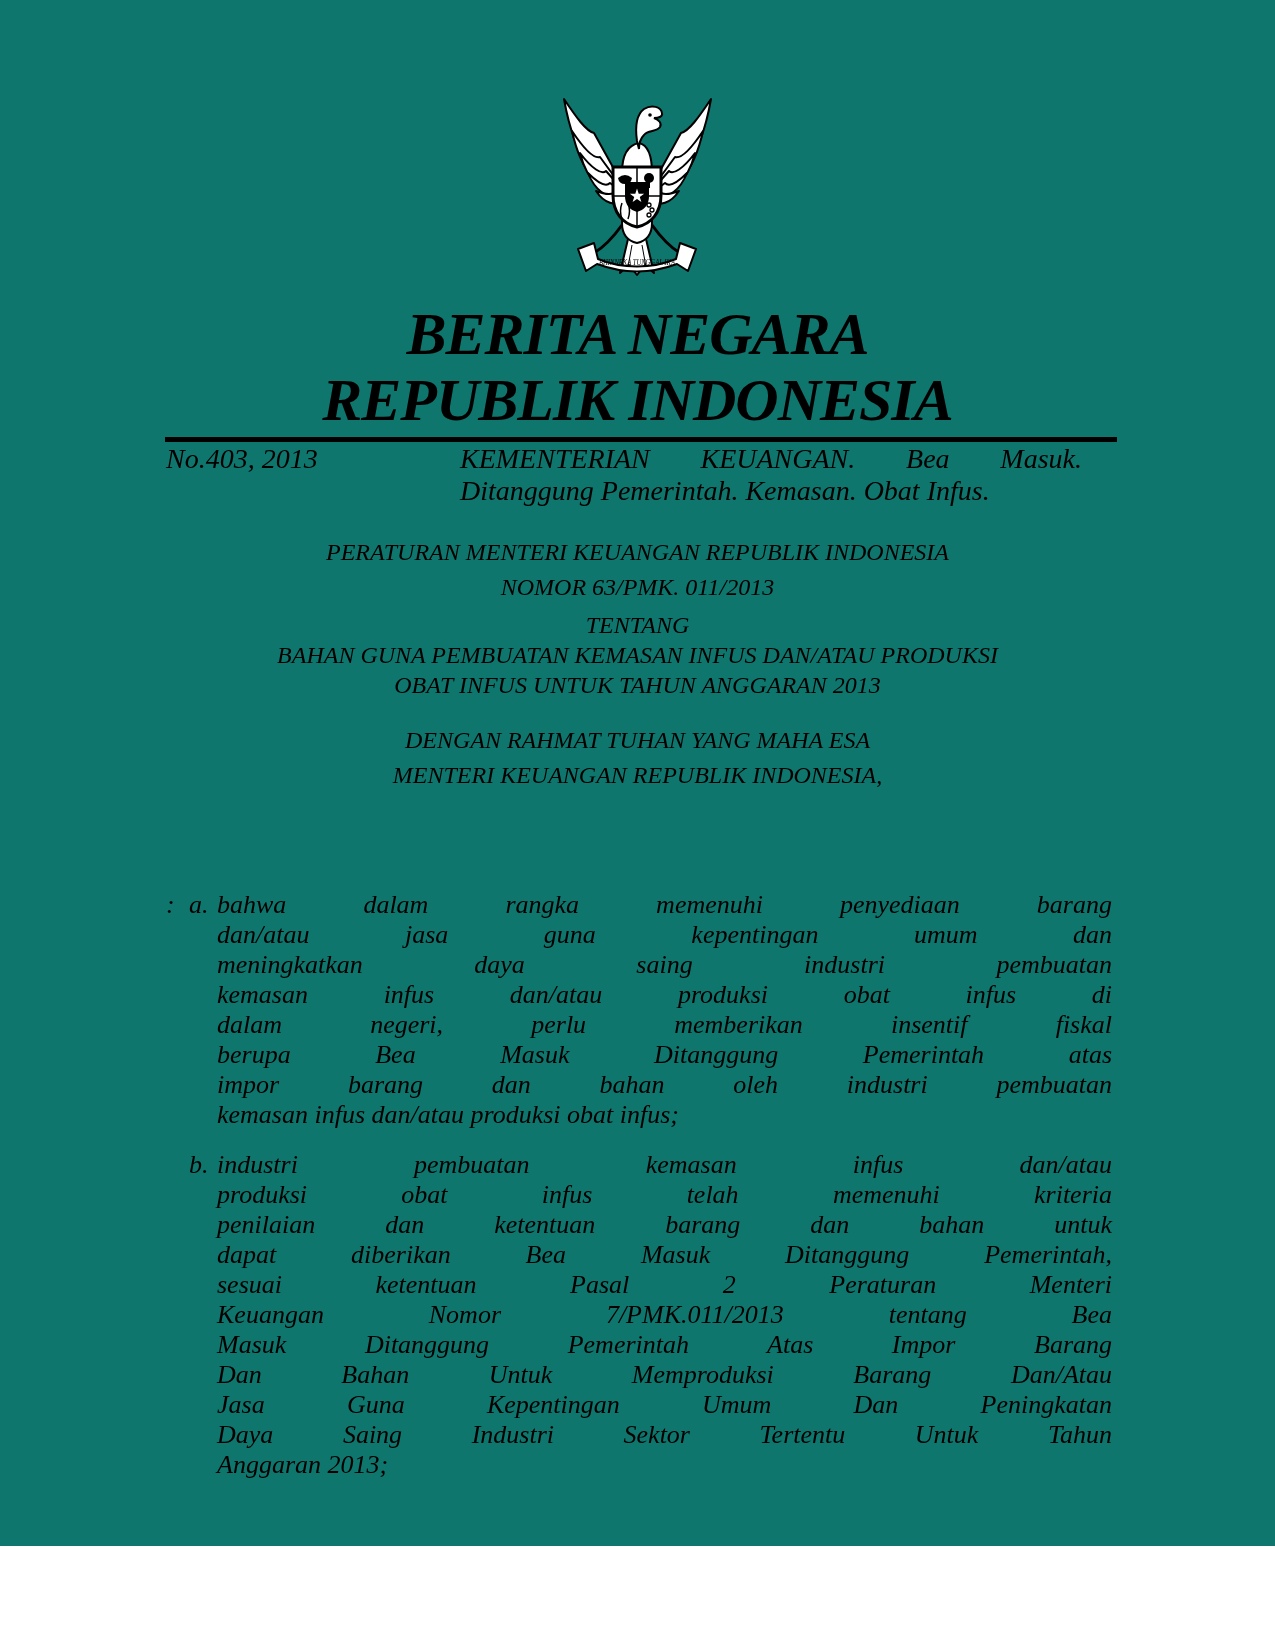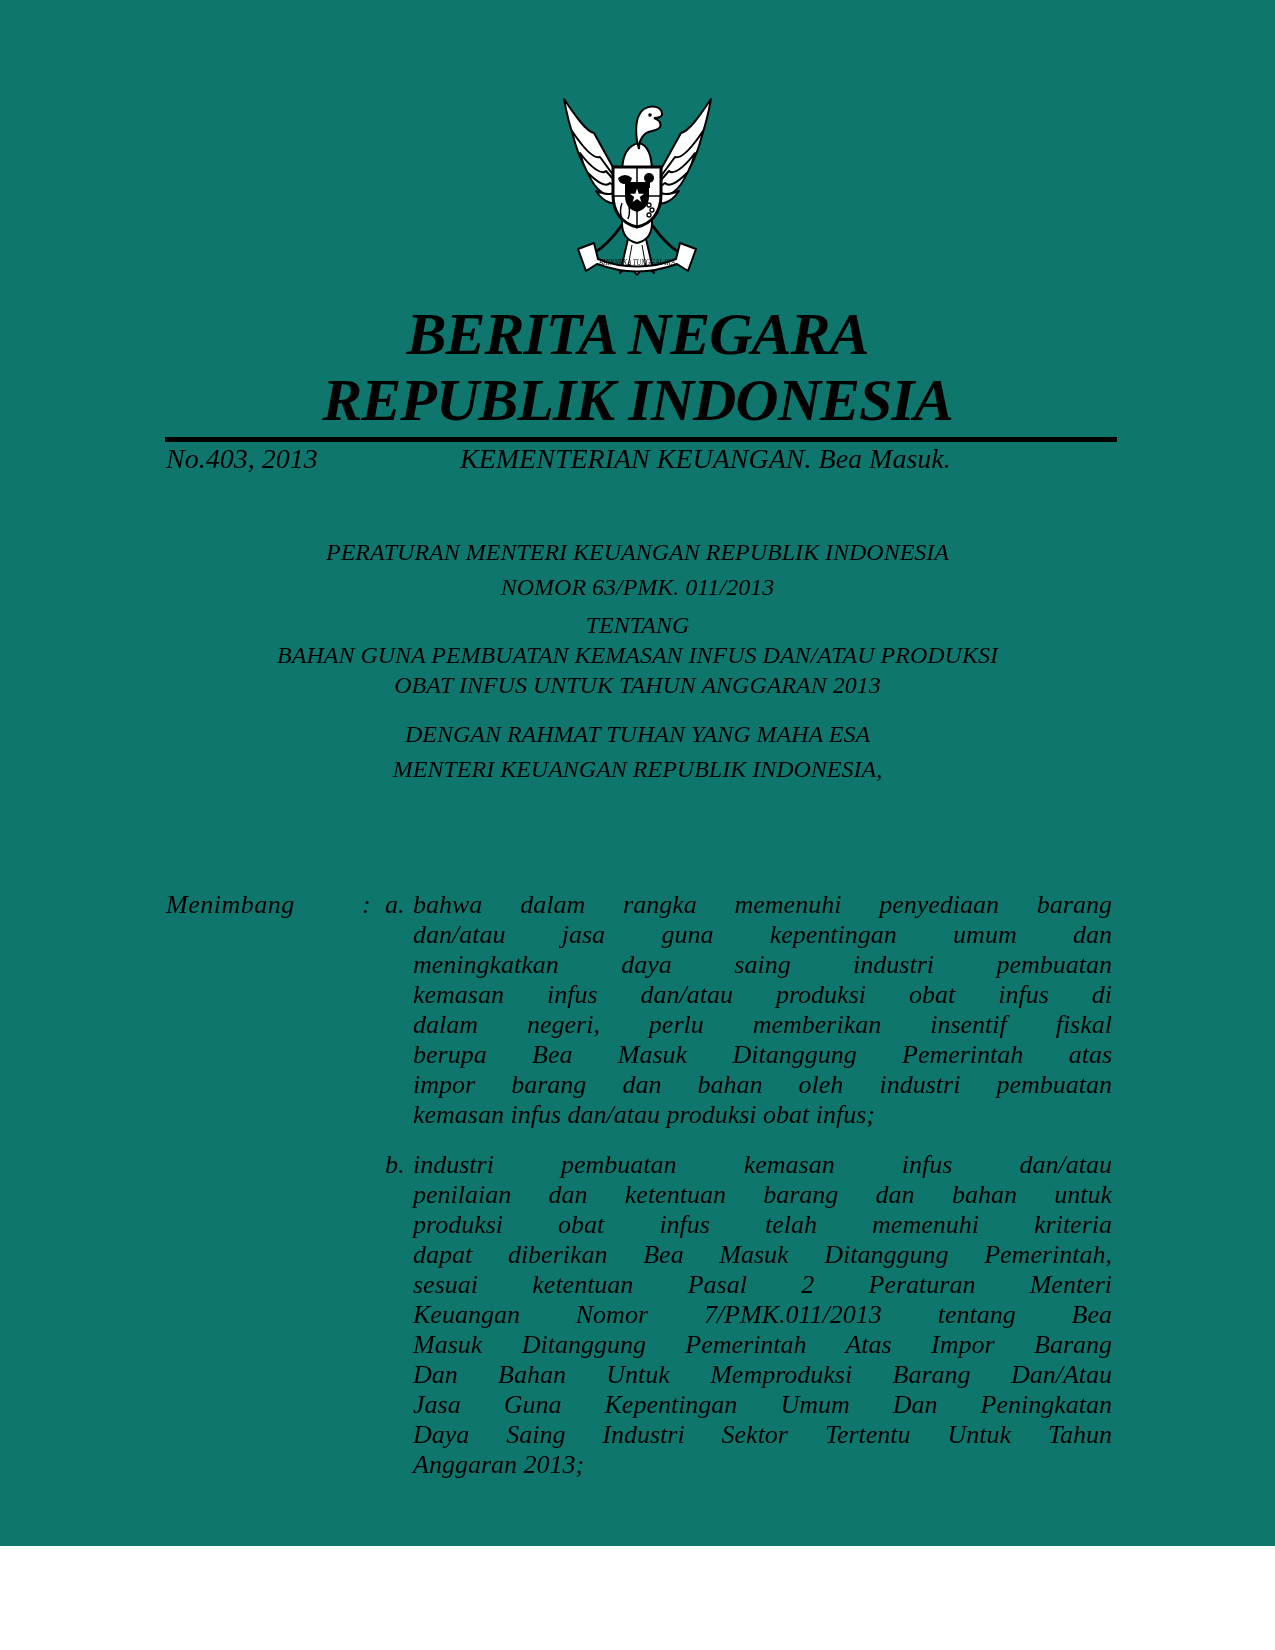--- a/index.html
+++ b/index.html
@@ -9,21 +9,21 @@
   }
   .emblem{position:absolute;top:82px;left:542px;width:191px;height:200px;}
   .masthead{
     position:absolute;top:301px;left:0;width:100%;text-align:center;
     font-weight:bold;font-size:60px;line-height:66px;letter-spacing:-1px;
   }
   .rule{position:absolute;top:437px;left:165px;width:952px;height:5px;background:#000;}
   .issue-no{position:absolute;top:443px;left:166px;font-size:28px;line-height:32px;white-space:nowrap;}
   .issue-subject{position:absolute;top:443px;left:460px;width:622px;font-size:28px;line-height:32px;}
   .headings{position:absolute;top:537px;left:0;width:100%;text-align:center;font-size:24px;line-height:30px;}
-  .mt5{margin-top:5px}.mt8{margin-top:8px}.mt20{margin-top:20px}.mt25{margin-top:19px}
+  .mt5{margin-top:5px}.mt8{margin-top:8px}.mt20{margin-top:20px}.mt25{margin-top:25px}
   .body-block{
     position:absolute;top:890px;left:166px;width:946px;display:flex;
     font-size:26px;line-height:30px;
   }
   .m-label{width:196px;letter-spacing:0.5px;}
   .m-colon{width:23px;}
   .m-items{flex:1;}
   .m-item{display:flex;}
   .m-letter{width:28px;}
   .m-text{flex:1;}
@@ -85,55 +85,55 @@
   <div class="masthead">
     <div>BERITA NEGARA</div>
     <div>REPUBLIK INDONESIA</div>
   </div>
 
   <div class="rule"></div>
 
   <div class="issue-no">No.403, 2013</div>
   <div class="issue-subject jlines">
       <div class="jline">KEMENTERIAN KEUANGAN. Bea Masuk.</div>
+      <div class="jline">Ditanggung Pemerintah. Kemasan. Obat Infus.</div>
     </div>
 
   <div class="headings">
     <div>PERATURAN MENTERI KEUANGAN REPUBLIK INDONESIA</div>
     <div class="mt5">NOMOR 63/PMK. 011/2013</div>
     <div class="mt8">TENTANG</div>
     <div>BAHAN GUNA PEMBUATAN KEMASAN INFUS DAN/ATAU PRODUKSI</div>
     <div>OBAT INFUS UNTUK TAHUN ANGGARAN 2013</div>
     <div class="mt25">DENGAN RAHMAT TUHAN YANG MAHA ESA</div>
     <div class="mt5">MENTERI KEUANGAN REPUBLIK INDONESIA,</div>
   </div>
 
   <div class="body-block">
-    <div class="m-label">Menimbang</div>
     <div class="m-colon">:</div>
     <div class="m-items">
       <div class="m-item">
         <div class="m-letter">a.</div>
         <div class="m-text jlines">
             <div class="jline">bahwa dalam rangka memenuhi penyediaan barang</div>
             <div class="jline">dan/atau jasa guna kepentingan umum dan</div>
             <div class="jline">meningkatkan daya saing industri pembuatan</div>
             <div class="jline">kemasan infus dan/atau produksi obat infus di</div>
             <div class="jline">dalam negeri, perlu memberikan insentif fiskal</div>
             <div class="jline">berupa Bea Masuk Ditanggung Pemerintah atas</div>
             <div class="jline">impor barang dan bahan oleh industri pembuatan</div>
             <div class="jline">kemasan infus dan/atau produksi obat infus;</div>
           </div>
       </div>
       <div class="m-item mt20">
         <div class="m-letter">b.</div>
         <div class="m-text jlines">
             <div class="jline">industri pembuatan kemasan infus dan/atau</div>
+            <div class="jline">produksi obat infus telah memenuhi kriteria</div>
             <div class="jline">penilaian dan ketentuan barang dan bahan untuk</div>
-            <div class="jline">produksi obat infus telah memenuhi kriteria</div>
             <div class="jline">dapat diberikan Bea Masuk Ditanggung Pemerintah,</div>
             <div class="jline">sesuai ketentuan Pasal 2 Peraturan Menteri</div>
             <div class="jline">Keuangan Nomor 7/PMK.011/2013 tentang Bea</div>
             <div class="jline">Masuk Ditanggung Pemerintah Atas Impor Barang</div>
             <div class="jline">Dan Bahan Untuk Memproduksi Barang Dan/Atau</div>
             <div class="jline">Jasa Guna Kepentingan Umum Dan Peningkatan</div>
             <div class="jline">Daya Saing Industri Sektor Tertentu Untuk Tahun</div>
             <div class="jline">Anggaran 2013;</div>
           </div>
       </div>

